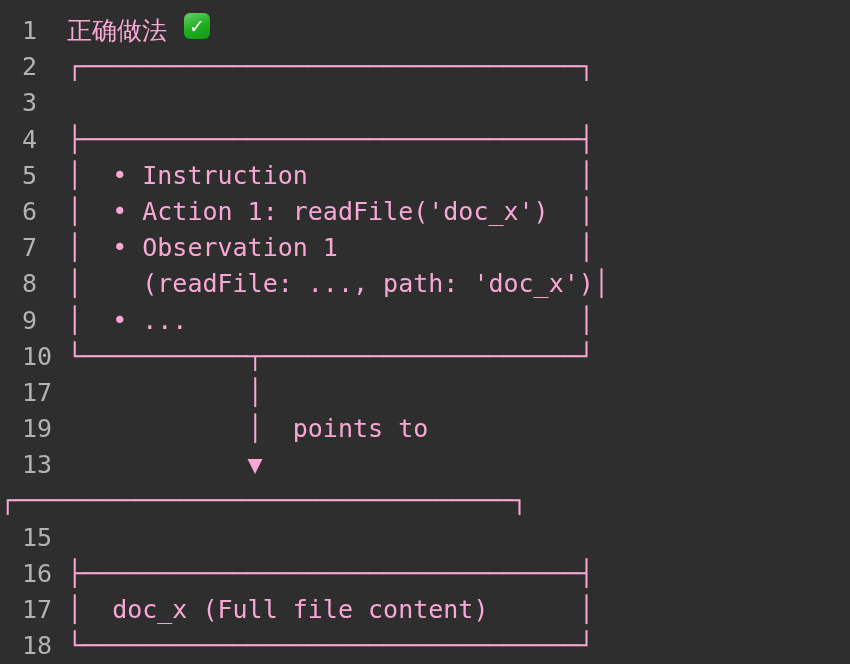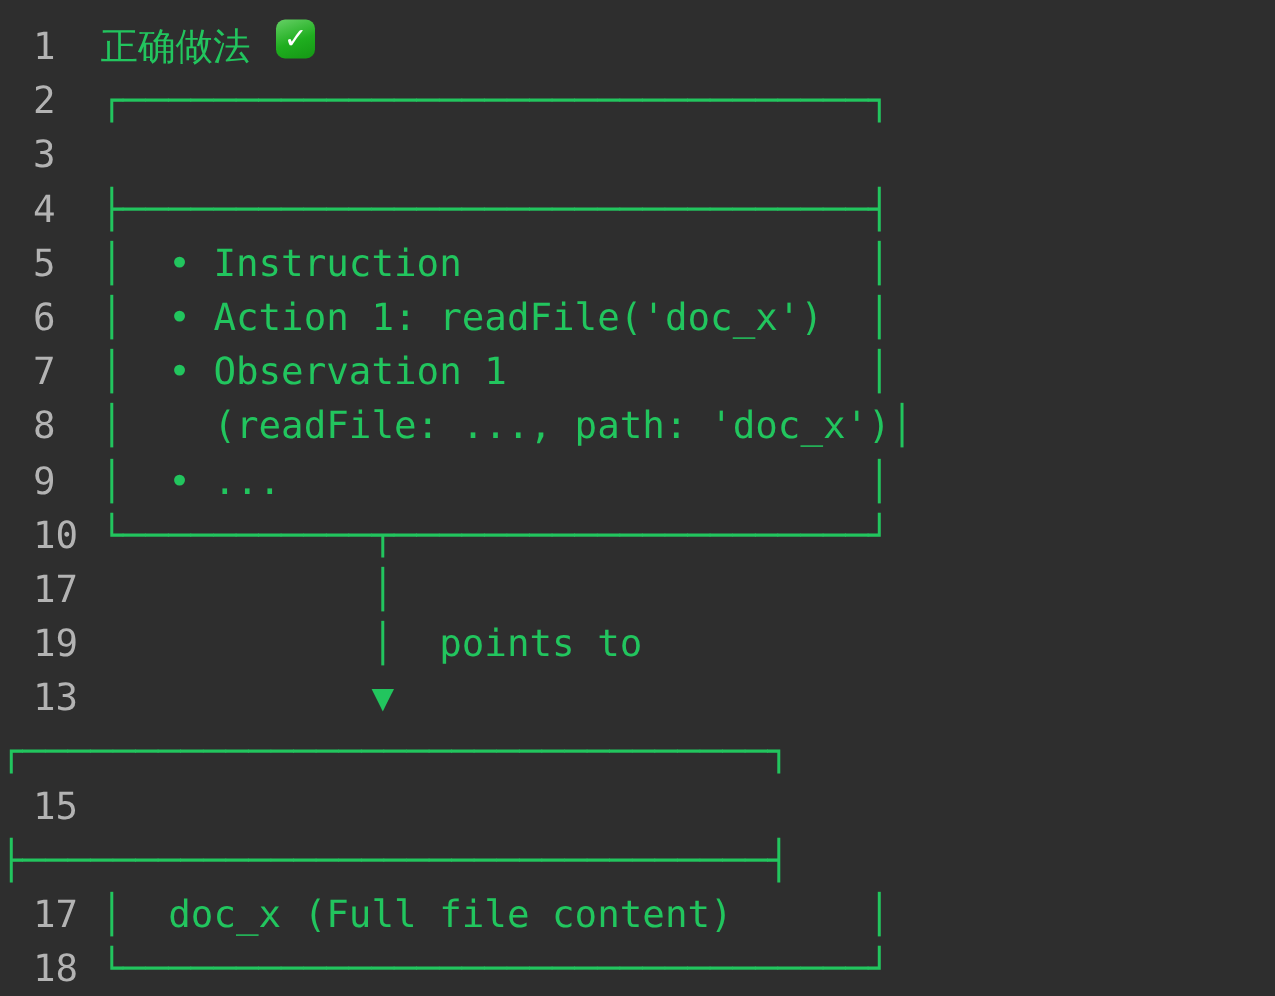--- a/index.html
+++ b/index.html
@@ -21,21 +21,21 @@
     font-size:25px;
   }
   .gutter{
     flex:0 0 67px;
     box-sizing:border-box;
     padding-left:22px;
     color:#b3b3b3;
     user-select:none;
   }
   .code{
-    color:#22c55e;
+    color:#f9a8d4;
     letter-spacing:0;
   }
   .check{
     display:inline-block;
     width:26px;height:26px;
     margin-left:2px;
     background:linear-gradient(160deg,#66d066 0%,#1fae1f 55%,#149714 100%);
     border-radius:6px;
     color:#ffffff;
     font-size:19px;
@@ -59,17 +59,17 @@
       <div class="row"><span class="gutter">6</span><span class="code">│  • Action 1: readFile('doc_x')  │</span></div>
       <div class="row"><span class="gutter">7</span><span class="code">│  • Observation 1                │</span></div>
       <div class="row"><span class="gutter">8</span><span class="code">│    (readFile: ..., path: 'doc_x')│</span></div>
       <div class="row"><span class="gutter">9</span><span class="code">│  • ...                          │</span></div>
       <div class="row"><span class="gutter">10</span><span class="code">└───────────┬─────────────────────┘</span></div>
       <div class="row"><span class="gutter">17</span><span class="code">            │</span></div>
       <div class="row"><span class="gutter">19</span><span class="code">            │  points to</span></div>
       <div class="row"><span class="gutter">13</span><span class="code">            ▼</span></div>
       <div class="row"><span class="code">┌─────────────────────────────────┐</span></div>
       <div class="row"><span class="gutter">15</span></div>
-      <div class="row"><span class="code">├─────────────────────────────────┤</span></div>
+      <div class="row"><span class="gutter">16</span><span class="code">├─────────────────────────────────┤</span></div>
       <div class="row"><span class="gutter">17</span><span class="code">│  doc_x (Full file content)      │</span></div>
       <div class="row"><span class="gutter">18</span><span class="code">└─────────────────────────────────┘</span></div>
     </div>
 </div>
 
 </body></html>

